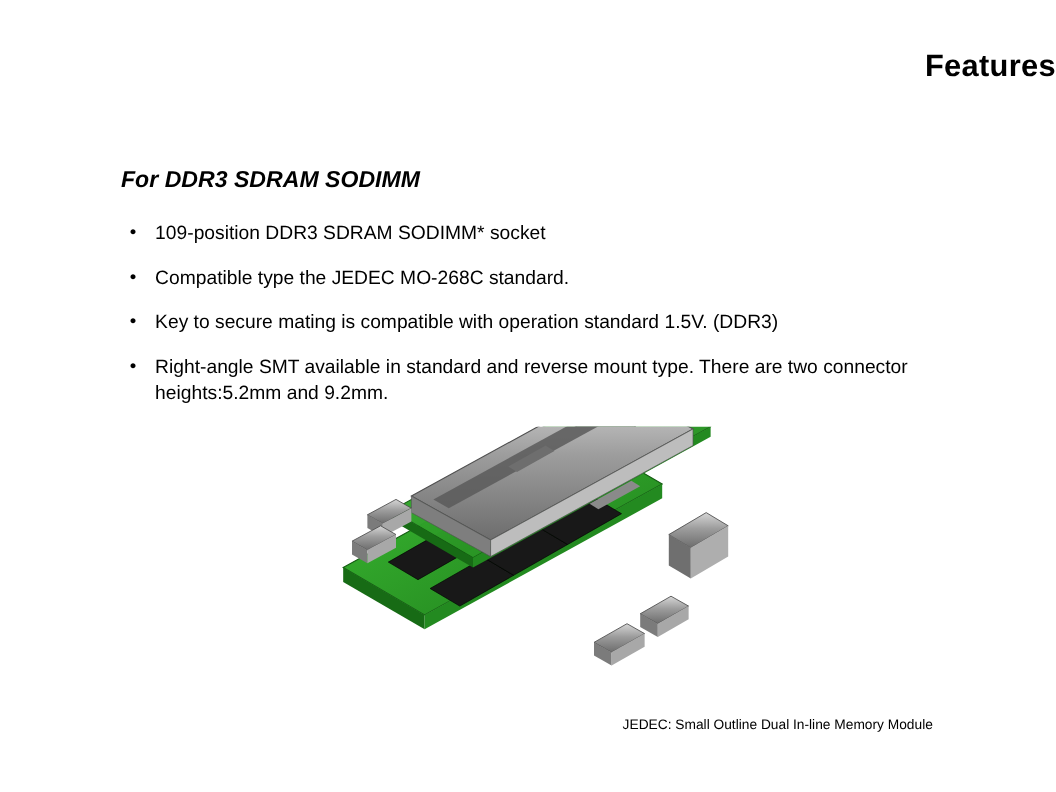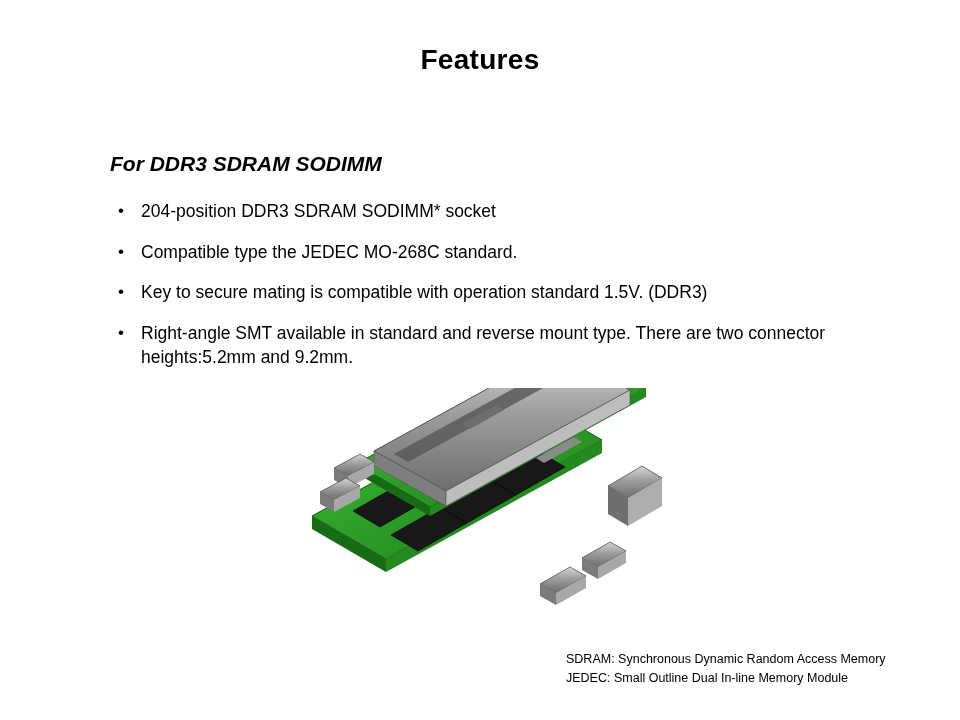--- a/index.html
+++ b/index.html
@@ -18,21 +18,21 @@
   .slide {
     position: relative;
     width: 960px;
     height: 720px;
   }
   .slide-title {
     position: absolute;
     top: 44px;
     left: 0;
     width: 960px;
-    text-align: center;
+    text-align: right;
     font-size: 28px;
     font-weight: bold;
     letter-spacing: 0.3px;
   }
   .subtitle {
     position: absolute;
     top: 152px;
     left: 110px;
     font-size: 21px;
     font-weight: bold;
@@ -81,21 +81,21 @@
 
 <div class="slide">
 
   <div class="slide-title">Features</div>
 
   <div class="subtitle">For DDR3 SDRAM SODIMM</div>
 
   <div class="bullets">
     <div class="bullet">
       <span class="dot">•</span>
-      <span>204-position DDR3 SDRAM SODIMM* socket</span>
+      <span>109-position DDR3 SDRAM SODIMM* socket</span>
     </div>
     <div class="bullet">
       <span class="dot">•</span>
       <span>Compatible type the JEDEC MO-268C standard.</span>
     </div>
     <div class="bullet">
       <span class="dot">•</span>
       <span>Key to secure mating is compatible with operation standard 1.5V. (DDR3)</span>
     </div>
     <div class="bullet">
@@ -175,17 +175,16 @@
         <polygon points="250,196 266,205 266,217 250,208" fill="#7b7b7b"></polygon>
         <polygon points="266,205 296,188 296,200 266,217" fill="#a8a8a8"></polygon>
         <polygon points="292,170 320,154 336,163 308,179" fill="url(#metalGrad)" stroke="#4f4f4f" stroke-width="0.8"></polygon>
         <polygon points="292,170 308,179 308,191 292,182" fill="#7b7b7b"></polygon>
         <polygon points="308,179 336,163 336,175 308,191" fill="#a8a8a8"></polygon>
       </g>
     </svg>
   </div>
 
   <div class="notes">
-    <div class="indent">SDRAM: Synchronous Dynamic Random Access Memory</div>
     <div class="indent">JEDEC: Small Outline Dual In-line Memory Module</div>
   </div>
 
 </div>
 
 </body></html>

